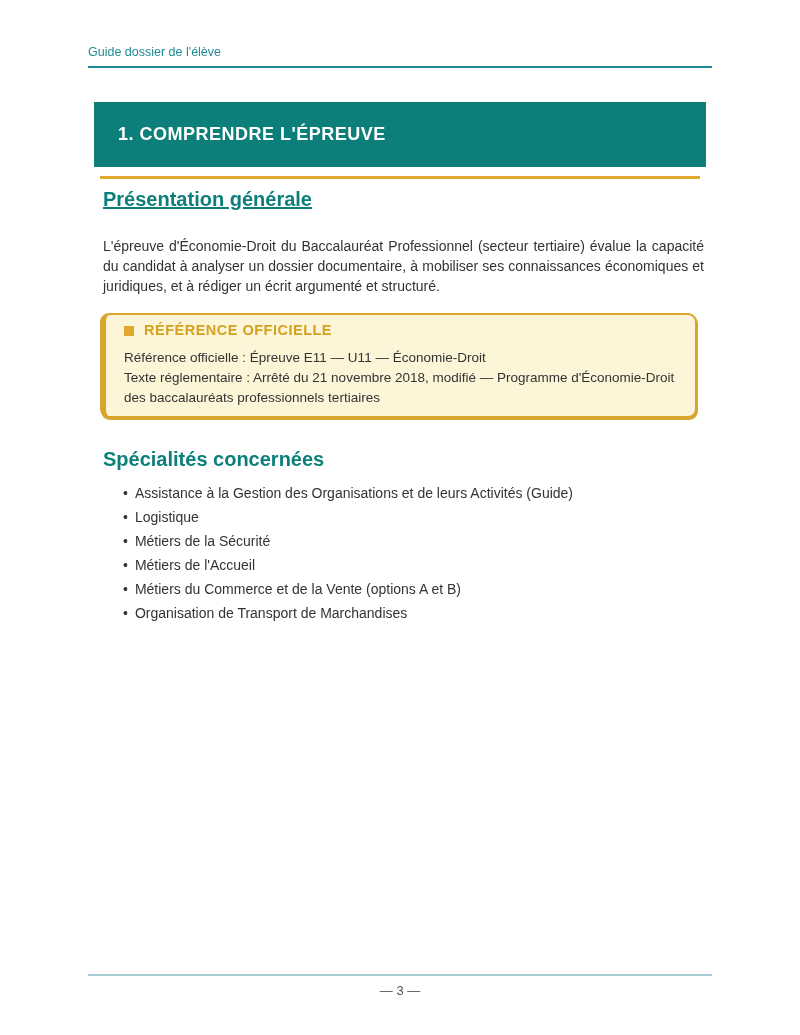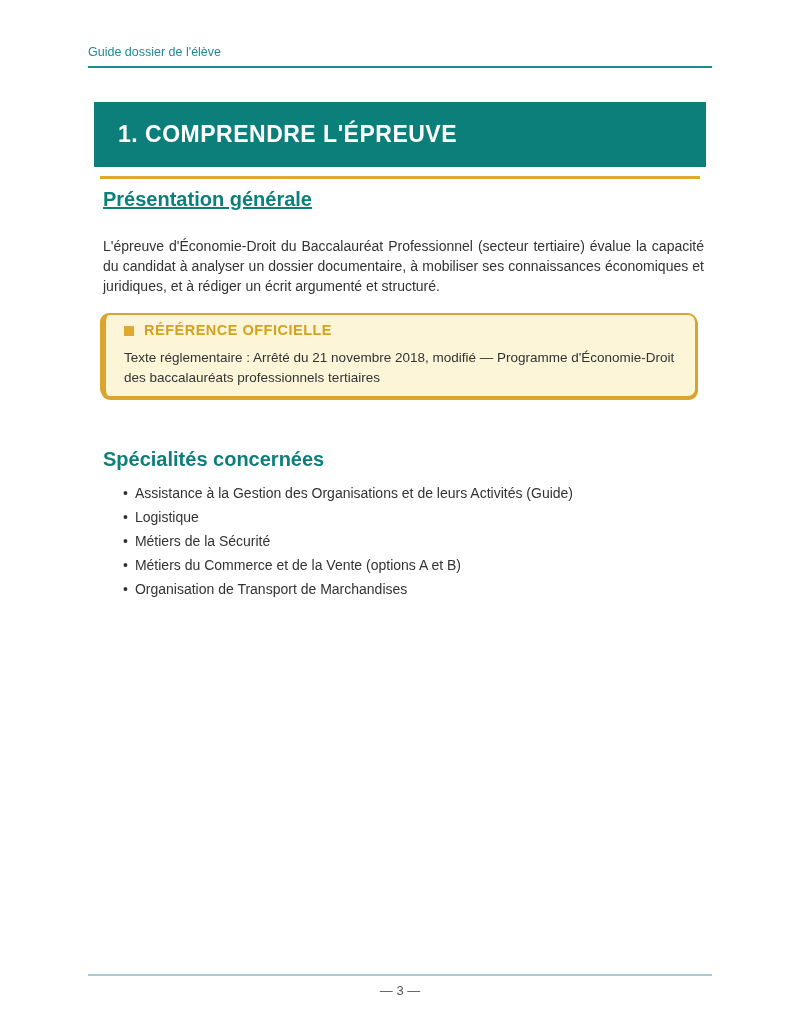--- a/index.html
+++ b/index.html
@@ -22,21 +22,21 @@
     font-size: 12.5px;
   }
 
   
   .chapter-banner {
     position: absolute; top: 102px; left: 94px; width: 612px; height: 65px;
     background: #0d7f7a;
     color: #ffffff;
     display: flex; align-items: center;
     padding-left: 24px; box-sizing: border-box;
-    font-size: 23px; font-weight: bold; letter-spacing: 0.5px;
+    font-size: 18px; font-weight: bold; letter-spacing: 0.5px;
   }
   .gold-divider {
     position: absolute; top: 176px; left: 100px; width: 600px; height: 3px;
     background: #dfa92f;
   }
 
   
   .section-heading {
     position: absolute; left: 103px;
     font-size: 20px; font-weight: bold; color: #0d7f7a;
@@ -123,27 +123,29 @@
 
 <h2 class="section-heading heading-presentation">Présentation générale</h2>
 <p class="presentation-paragraph">L'épreuve d'Économie-Droit du Baccalauréat Professionnel (secteur tertiaire) évalue la capacité du candidat à analyser un dossier documentaire, à mobiliser ses connaissances économiques et juridiques, et à rédiger un écrit argumenté et structuré.</p>
 
 <div class="reference-callout">
   <div class="callout-title-row">
     <span class="square-icon"></span>
     <span>RÉFÉRENCE OFFICIELLE</span>
   </div>
   <div class="callout-body">
+    <p>Référence officielle : Épreuve E11 — U11 — Économie-Droit</p>
     <p>Texte réglementaire : Arrêté du 21 novembre 2018, modifié — Programme d'Économie-Droit des baccalauréats professionnels tertiaires</p>
   </div>
 </div>
 
 <h2 class="section-heading heading-specialites">Spécialités concernées</h2>
 <ul class="specialties-list">
   <li><span>Assistance à la Gestion des Organisations et de leurs Activités (Guide)</span></li>
   <li><span>Logistique</span></li>
   <li><span>Métiers de la Sécurité</span></li>
+  <li><span>Métiers de l'Accueil</span></li>
   <li><span>Métiers du Commerce et de la Vente (options A et B)</span></li>
   <li><span>Organisation de Transport de Marchandises</span></li>
 </ul>
 
 <div class="footer-rule"></div>
 <div class="page-number">— 3 —</div>
 
 </body></html>

